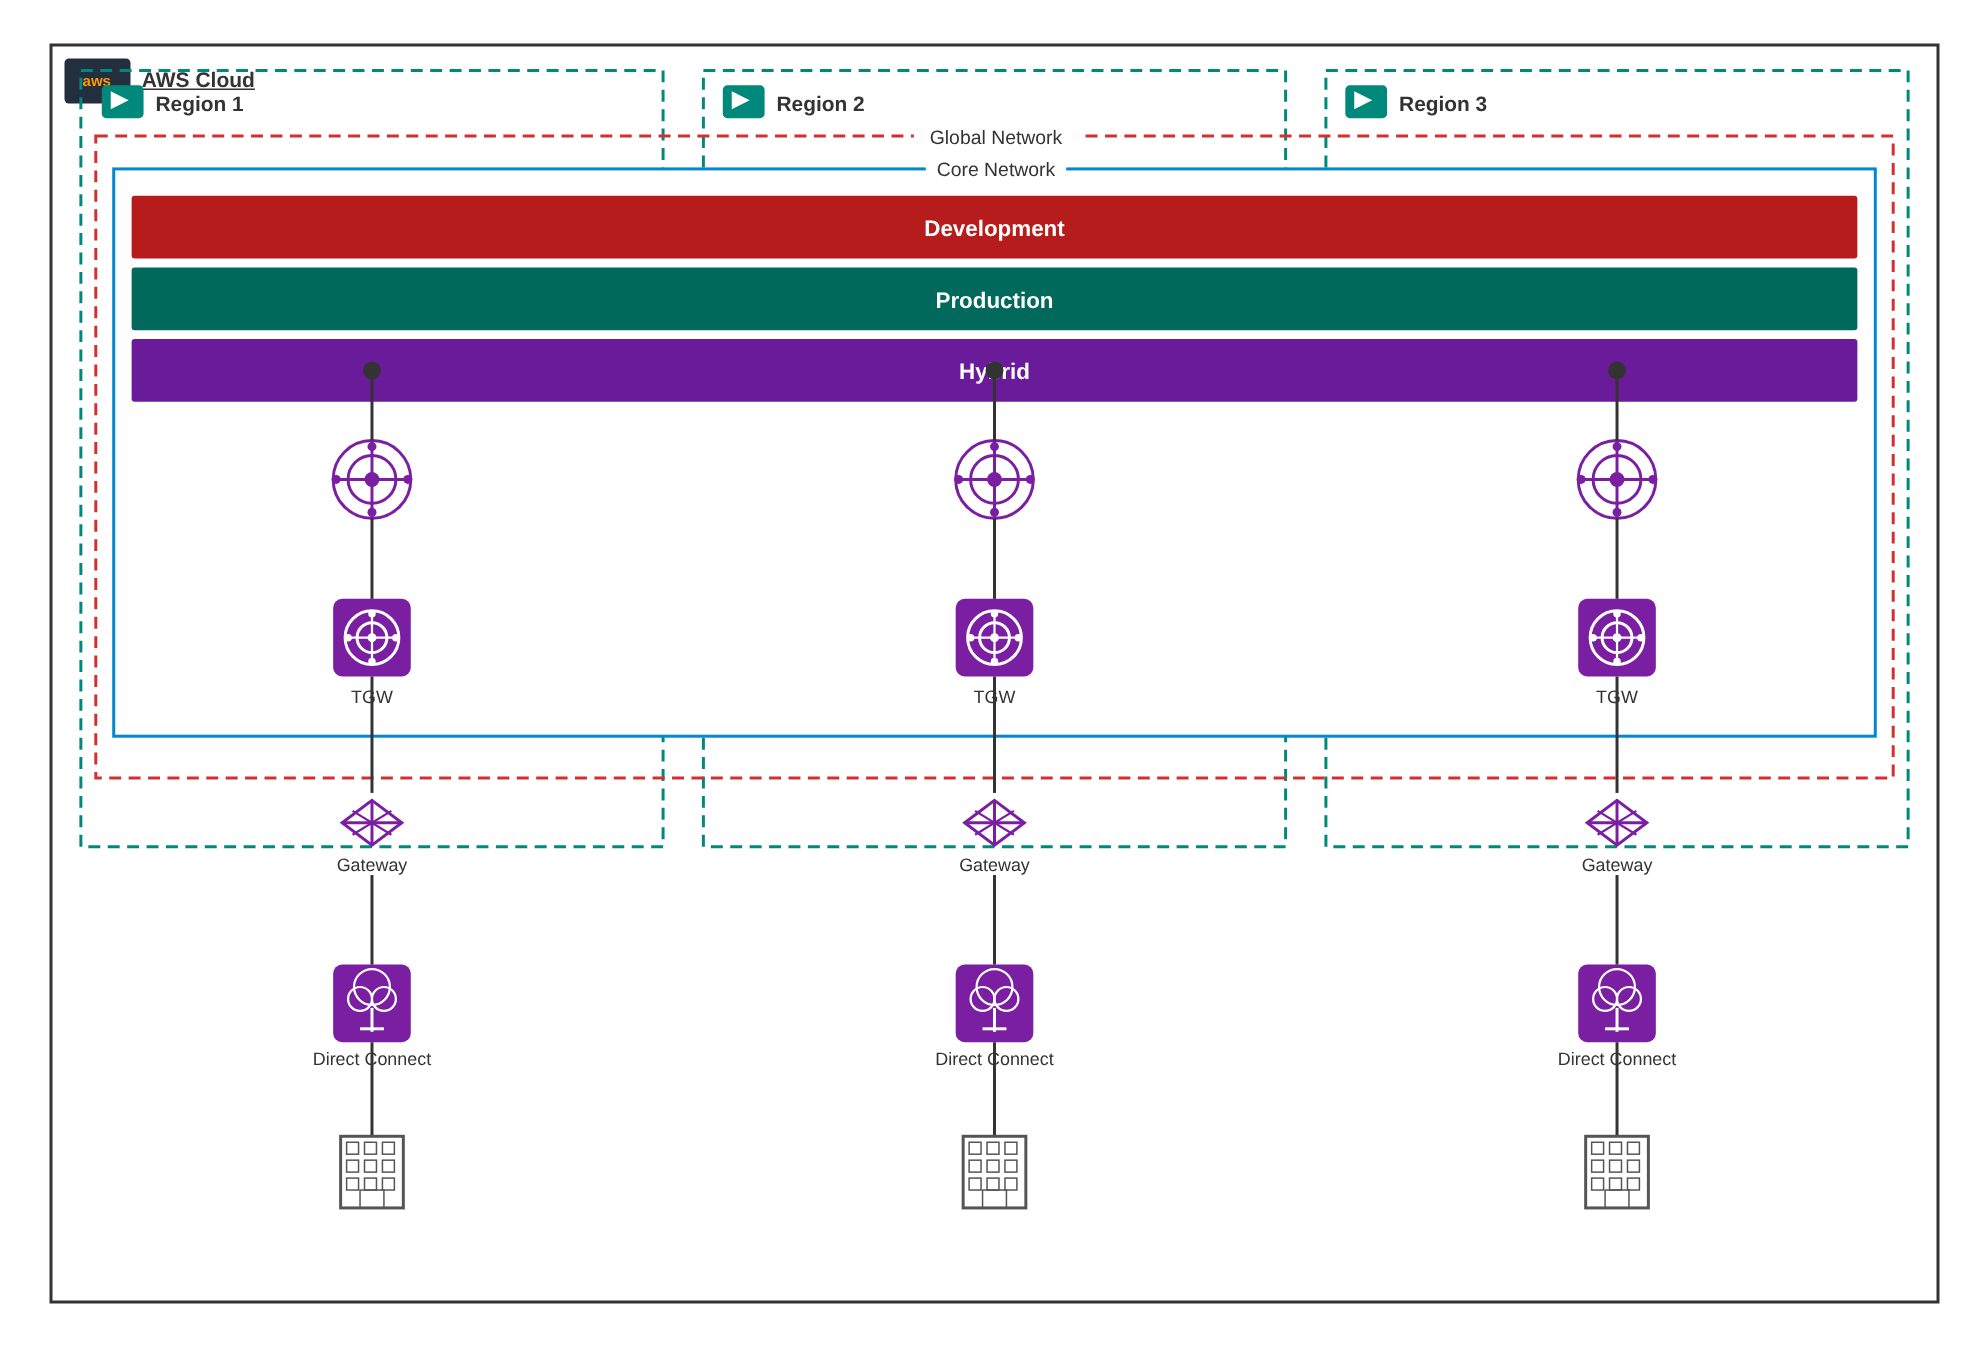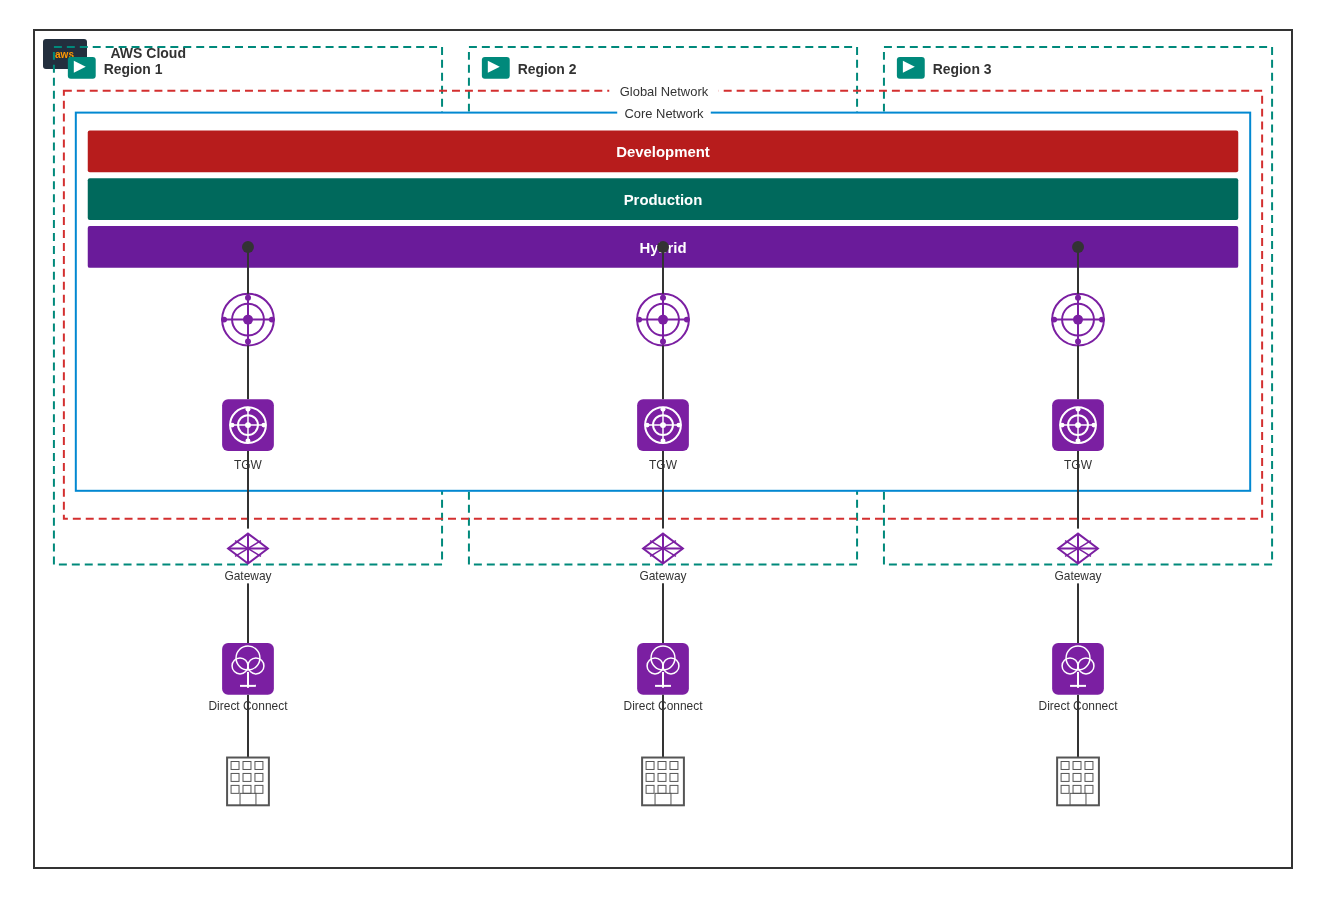--- a/index.html
+++ b/index.html
@@ -38,24 +38,25 @@
     }
     .aws-logo-text {
       color: #ff9900;
       font-weight: bold;
       font-size: 10px;
     }
 
     .aws-cloud-label {
       position: absolute;
       top: 14px;
-      left: 76px;
+      left: 60px;
       font-size: 14px;
       font-weight: 600;
       color: #333;
+      text-decoration: underline;
     }
 
     
     .diagram-svg {
       position: absolute;
       top: 0;
       left: 0;
       width: 100%;
       height: 100%;
       pointer-events: none;

